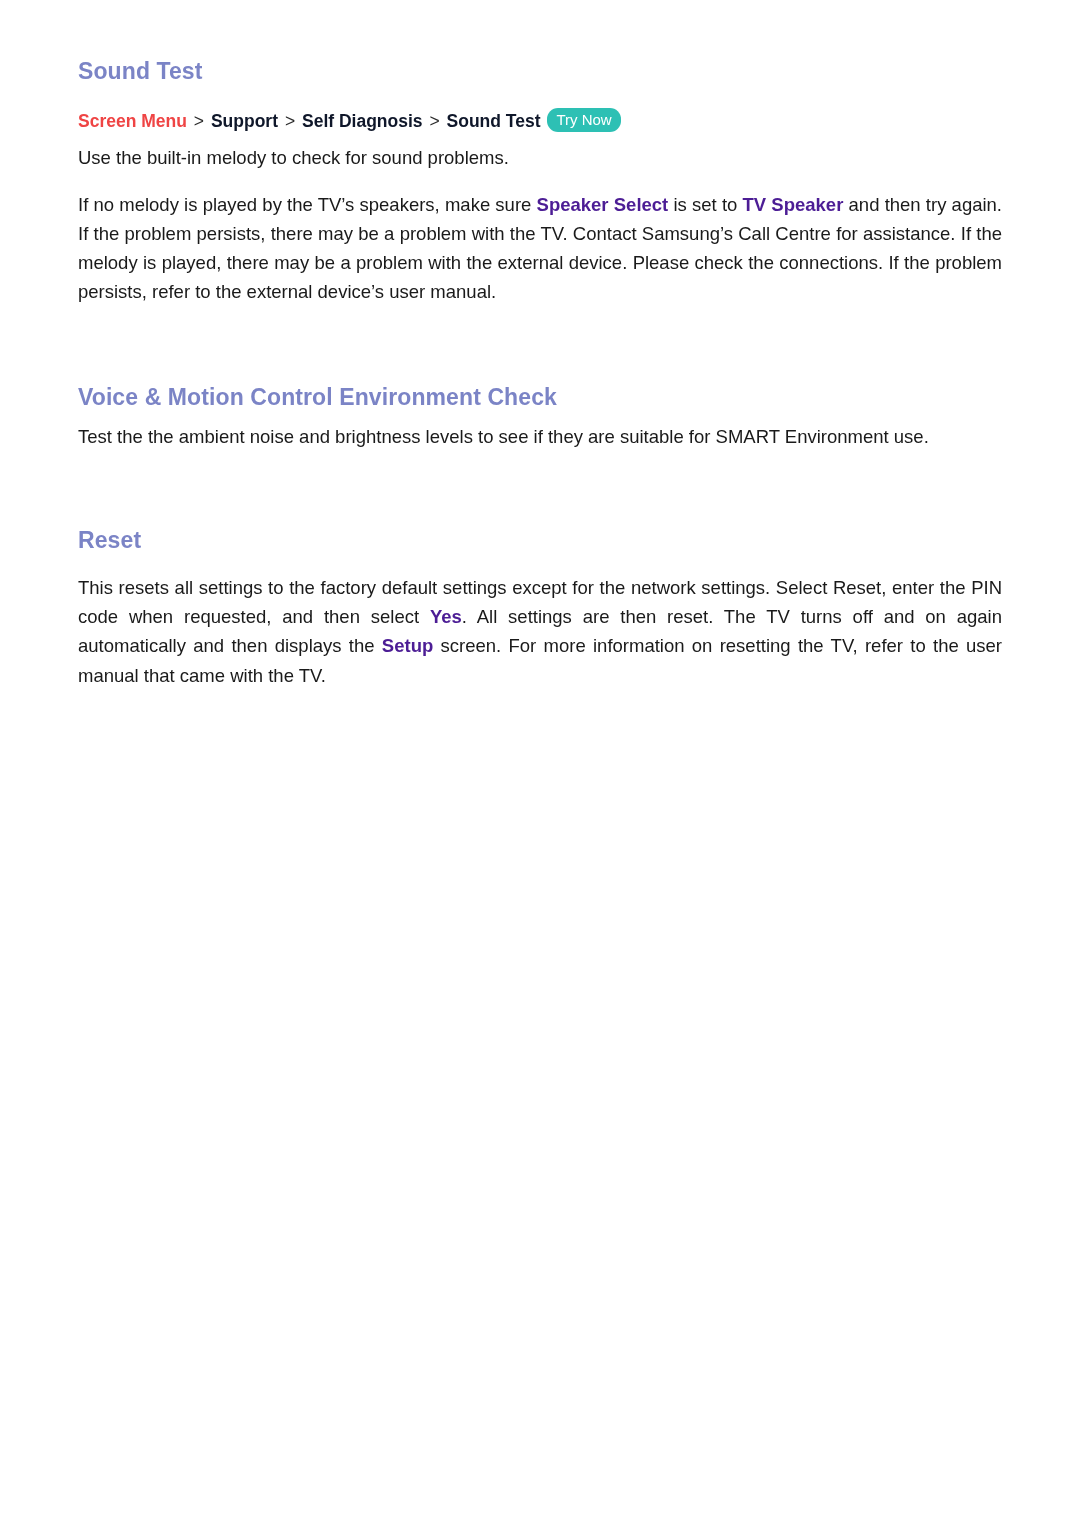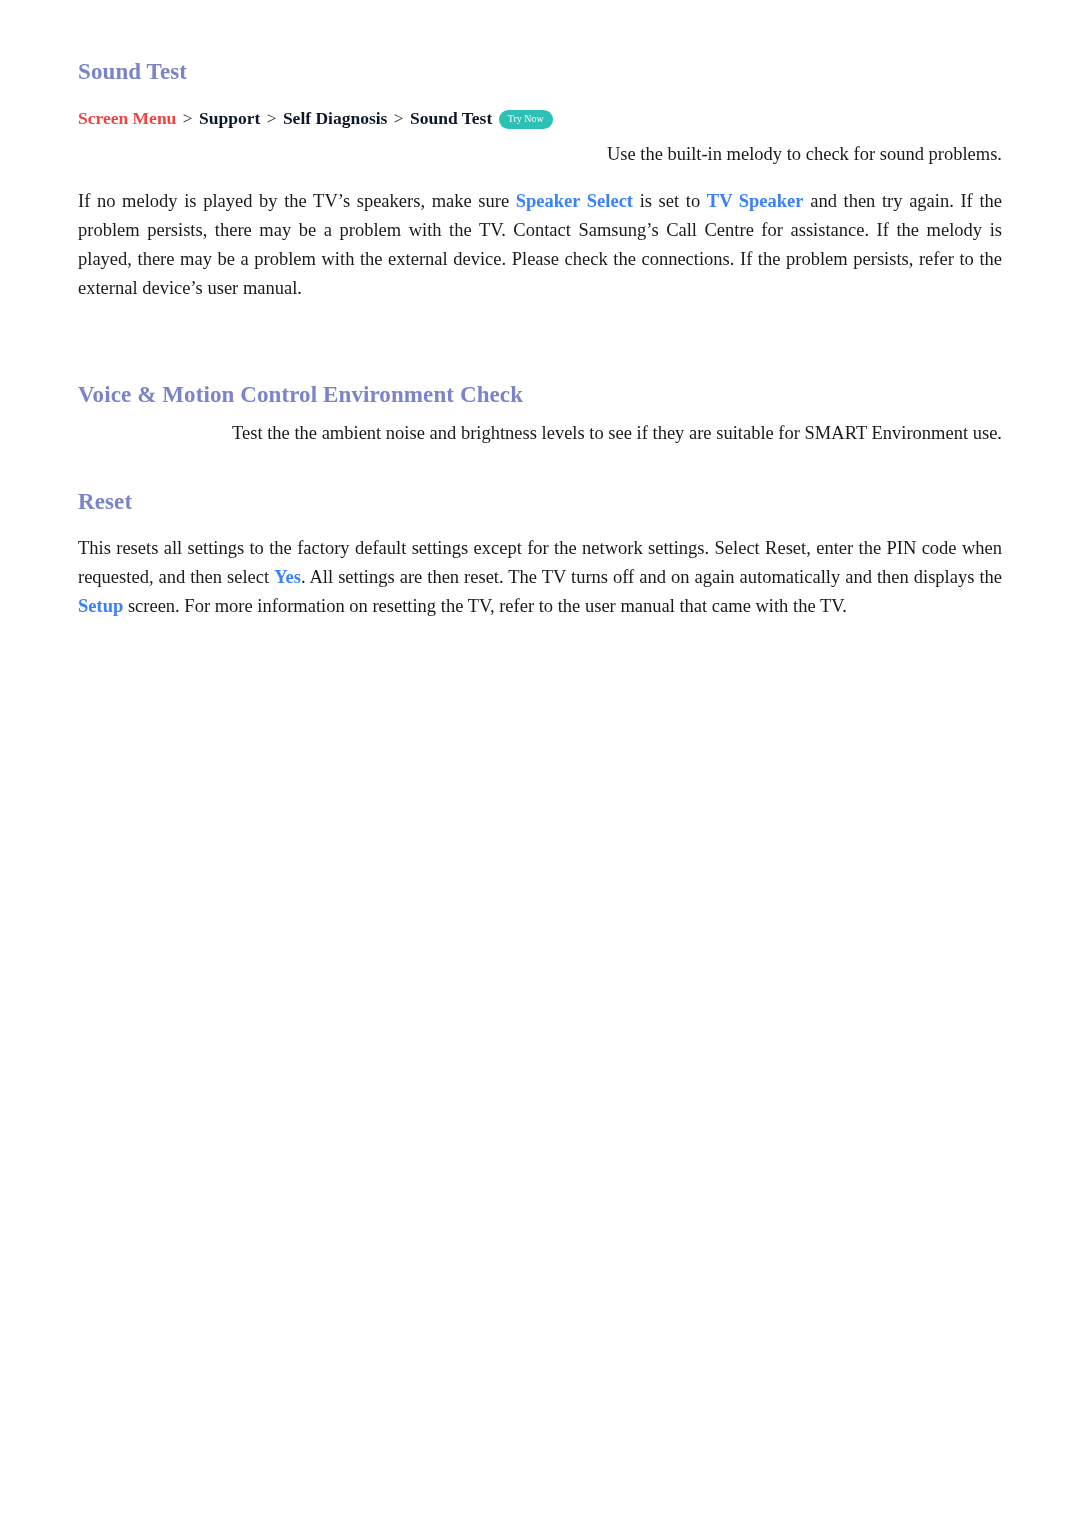--- a/index.html
+++ b/index.html
@@ -17,21 +17,20 @@
   .page {
     position: relative;
     width: 1080px;
     height: 1527px;
     background: #ffffff;
     box-sizing: border-box;
     padding: 58px 78px 0 78px;
   }
   .content {
     width: 924px;
-    font-family: Liberation Serif, serif;
   }
 
   h2.section-heading {
     font-size: 23px;
     font-weight: bold;
     color: #7b84c6;
     margin: 0;
     padding: 0;
     line-height: 1.2;
     letter-spacing: 0.1px;
@@ -56,21 +55,21 @@
   }
   .breadcrumb .crumb-link {
     color: #0f172a;
     font-weight: bold;
   }
 
   .try-now {
     display: inline-block;
     background: #2dc0b4;
     color: #ffffff;
-    font-size: 10px;
+    font-size: 15px;
     font-weight: normal;
     line-height: 1;
     padding: 4px 9px 5px 9px;
     border-radius: 11px;
     vertical-align: 2px;
     margin-left: 2px;
     white-space: nowrap;
     text-align: right;
   }
 
@@ -78,37 +77,37 @@
     font-size: 18.5px;
     font-weight: normal;
     color: #1a1a1a;
     line-height: 1.58;
     margin: 0;
     padding: 0;
     text-align: justify;
     text-justify: inter-word;
   }
   p.body-text.no-justify {
-    text-align: right;
+    text-align: left;
   }
   .hl {
-    color: #3b82f6;
+    color: #4c1d95;
     font-weight: bold;
   }
 
   
   .sec-sound .breadcrumb { margin-top: 22px; }
   .sec-sound .p1 { margin-top: 11px; }
   .sec-sound .p2 { margin-top: 17px; }
 
   .sec-voice { margin-top: 77px; }
   .sec-voice .breadcrumb { margin-top: 24px; }
   .sec-voice .p1 { margin-top: 11px; }
 
-  .sec-reset { margin-top: 40px; }
+  .sec-reset { margin-top: 76px; }
   .sec-reset .breadcrumb { margin-top: 24px; }
   .sec-reset .p1 { margin-top: 18px; }
 </style>
 </head>
 <body>
 
 <div class="page">
   <div class="content">
 
     <section class="sec-sound">

